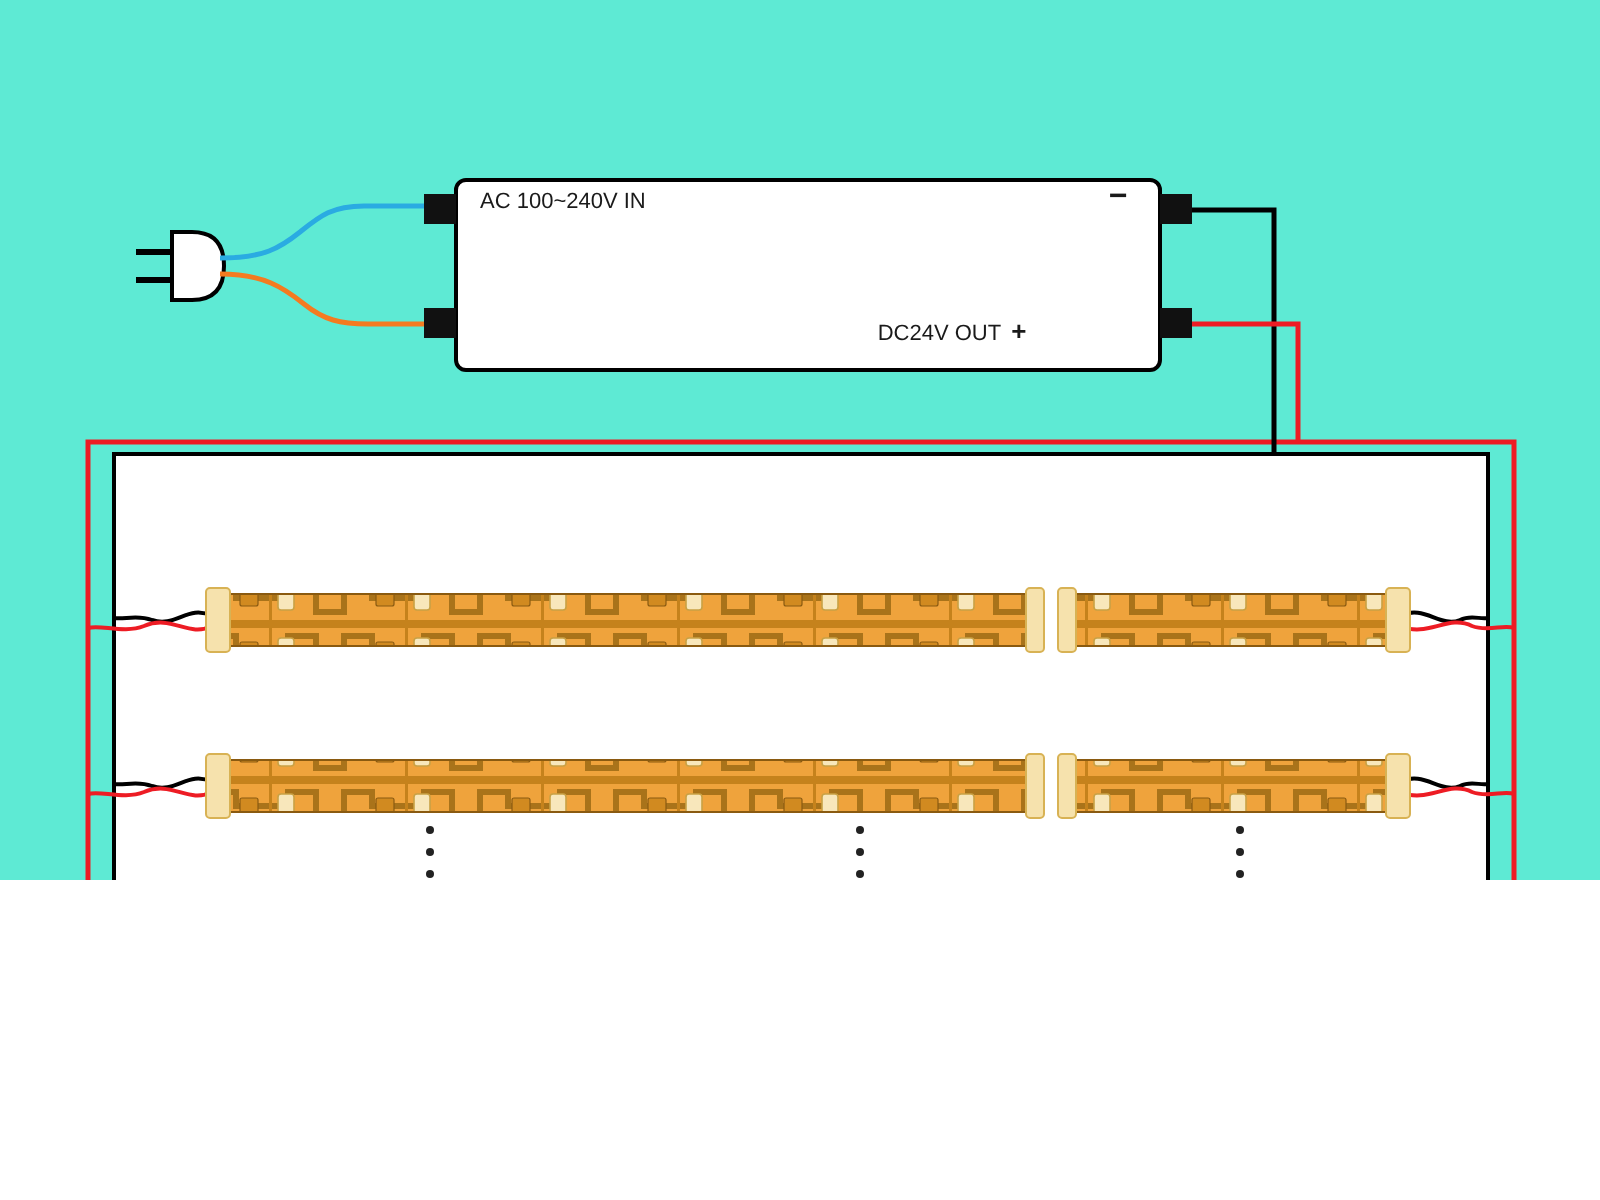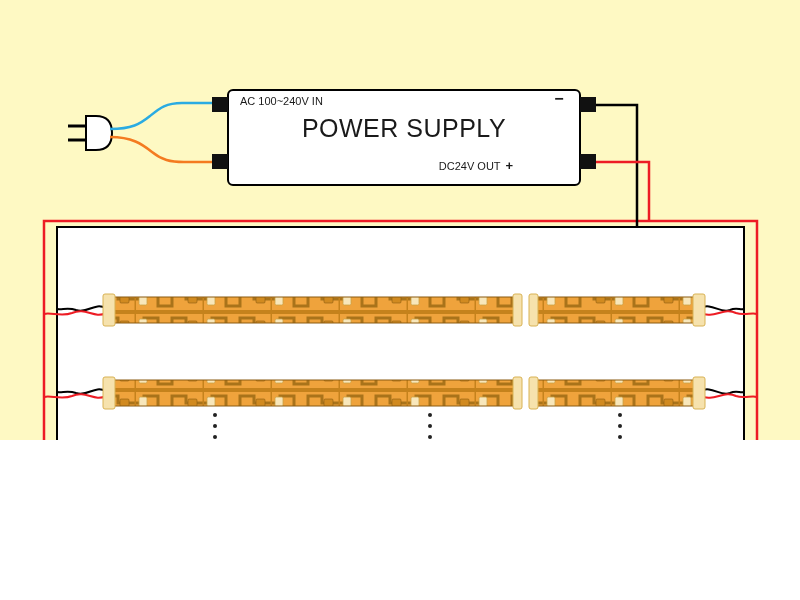--- a/index.html
+++ b/index.html
@@ -5,21 +5,21 @@
   * { margin:0; padding:0; box-sizing:border-box; }
   html,body { width:800px; height:600px; }
   body {
     background:#ffffff;
     font-family:"Liberation Sans", sans-serif;
     color:#1a1a1a;
   }
   .canvas {
     position:relative;
     width:800px; height:440px;
-    background:#fef9c3;
+    background:#5eead4;
     overflow:hidden;
   }
   .svg-layer { position:absolute; left:0; top:0; }
   .overlay { position:absolute; white-space:nowrap; }
   .psu-title {
     left:228px; top:114px; width:352px;
     text-align:center;
     font-size:25px;
     letter-spacing:0.5px;
     color:#1a1a1a;
@@ -129,18 +129,17 @@
       <rect x="532" y="474" width="168" height="26" fill="url(#stripPattern)" stroke="#8a5a10"></rect>
       <rect x="103" y="471" width="12" height="32" rx="2" stroke="#d8b254" fill="#f6e2ad"></rect>
       <rect x="513" y="471" width="9" height="32" rx="2" stroke="#d8b254" fill="#f6e2ad"></rect>
       <rect x="529" y="471" width="9" height="32" rx="2" stroke="#d8b254" fill="#f6e2ad"></rect>
       <rect x="693" y="471" width="12" height="32" rx="2" stroke="#d8b254" fill="#f6e2ad"></rect>
     </g>
   </svg>
 
   <div class="overlay ac-label">AC 100~240V IN</div>
   <div class="overlay minus">−</div>
-  <div class="overlay psu-title">POWER SUPPLY</div>
   <div class="overlay dc-label">
     <span>DC24V OUT</span><span class="plus">+</span>
   </div>
 
 </div>
 
 </body></html>

